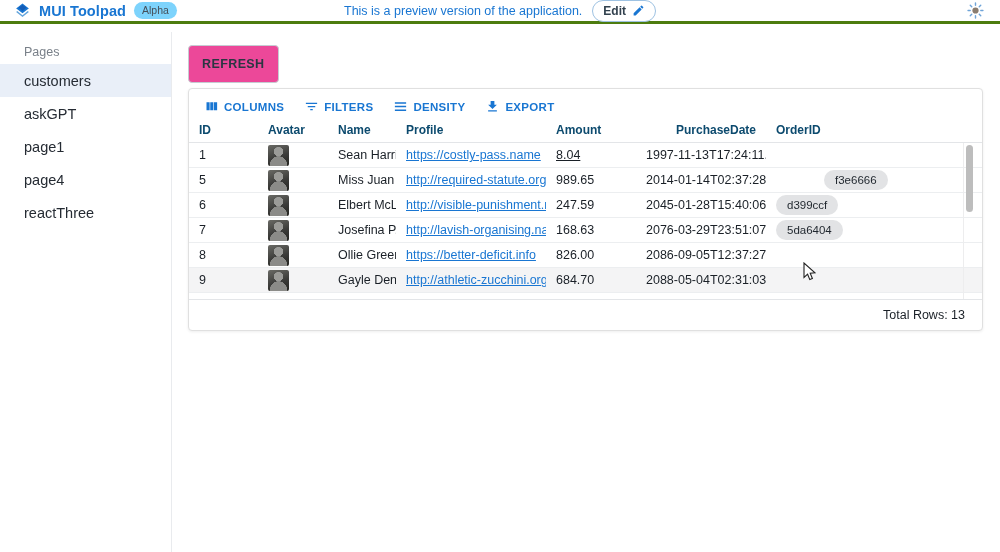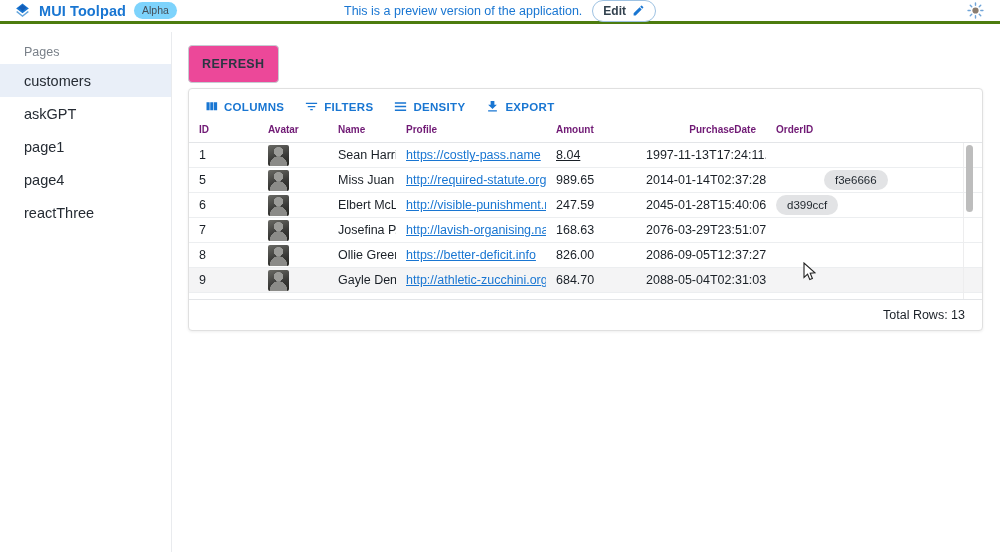--- a/index.html
+++ b/index.html
@@ -70,21 +70,21 @@
   .grid-toolbar { height: 28px; display: flex; align-items: flex-end; gap: 2px; padding: 4px 4px 0 6px; }
   .tbar-btn {
     display: flex; align-items: center; gap: 5px;
     background: none; border: none; border-radius: 4px; cursor: pointer;
     color: #1976d2; font-family: inherit; font-size: 11.5px; font-weight: 600;
     letter-spacing: .3px; padding: 3px 9px;
   }
   .tbar-btn svg { width: 15px; height: 15px; fill: #1976d2; }
 
   .grid-head { height: 26px; display: flex; align-items: center; border-bottom: 1px solid #e3e5e8; }
-  .hcell { font-size: 10px; font-weight: 600; color: #701a75; }
+  .hcell { font-size: 12px; font-weight: 600; color: #0c4a6e; }
   .cell { padding: 0 10px; flex-shrink: 0; white-space: nowrap; overflow: hidden; }
   .cell.right { text-align: right; }
 
   .grid-rows { position: relative; }
   .grid-row {
     height: 25px; display: flex; align-items: center;
     border-bottom: 1px solid #eceef0; font-size: 12.5px; color: #1a2027; cursor: default;
   }
   .grid-row.hovered { background: #f4f4f5; }
   .avatar-img {
@@ -255,20 +255,21 @@
           </div>
           <div class="grid-row">
             <div class="cell" style="width: 69px;">7</div>
             <div class="cell" style="width: 70px;">
               <div class="avatar-img"></div>
             </div>
             <div class="cell" style="width: 68px;">Josefina P...</div>
             <div class="cell" style="width: 150px;"><span class="profile-link">http://lavish-organising.name</span></div>
             <div class="cell" style="width: 90px;">168.63</div>
             <div class="cell right" style="width: 130px;">2076-03-29T23:51:07.968Z</div>
+            <div class="cell" style="width: 190px;"><span class="order-chip">5da6404</span></div>
           </div>
           <div class="grid-row">
             <div class="cell" style="width: 69px;">8</div>
             <div class="cell" style="width: 70px;">
               <div class="avatar-img"></div>
             </div>
             <div class="cell" style="width: 68px;">Ollie Green...</div>
             <div class="cell" style="width: 150px;"><span class="profile-link">https://better-deficit.info</span></div>
             <div class="cell" style="width: 90px;">826.00</div>
             <div class="cell right" style="width: 130px;">2086-09-05T12:37:27.015Z</div>

